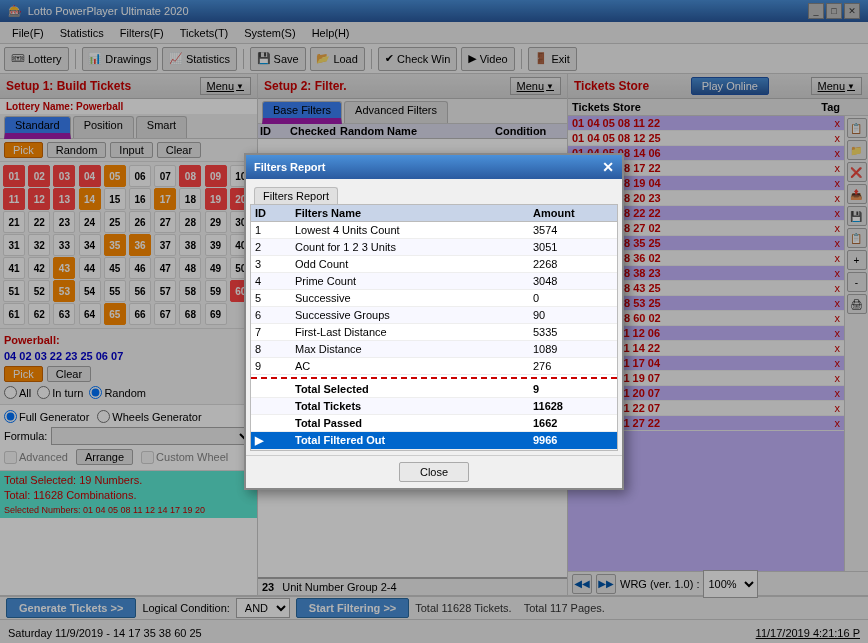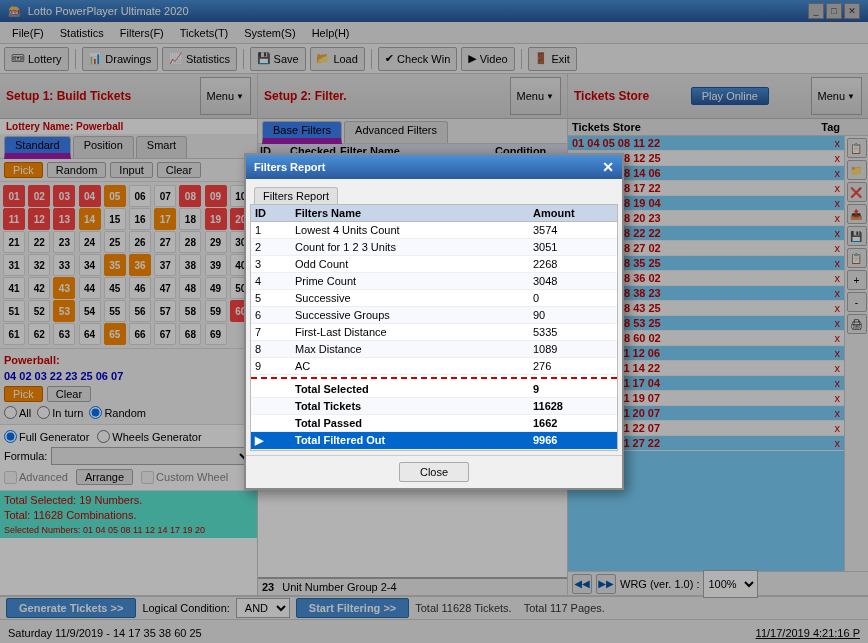--- a/index.html
+++ b/index.html
@@ -69,21 +69,21 @@
     
     .middle-panel { width: 310px; border-right: 1px solid #ccc; display: flex; flex-direction: column; background: #fff; }
     .filter-header { background: linear-gradient(to bottom, #e8e8e8, #d8d8d8); padding: 3px 6px; border-bottom: 1px solid #bbb; display: flex; align-items: center; justify-content: space-between; }
     .filter-tabs { display: flex; padding: 2px 4px 0; gap: 2px; background: #f0f0f0; border-bottom: 1px solid #ccc; }
     
     .filter-table { flex: 1; overflow: hidden; }
     .filter-table-header { display: grid; grid-template-columns: 40px 1fr 80px; background: #dde; border-bottom: 1px solid #bbb; padding: 1px 2px; font-weight: bold; font-size: 10px; }
     .filter-scroll { height: 360px; overflow-y: auto; }
     
     
-    .right-panel { flex: 1; display: flex; flex-direction: column; background: #7dd3fc; }
+    .right-panel { flex: 1; display: flex; flex-direction: column; background: #c4b5fd; }
     .tickets-header { background: linear-gradient(to bottom, #e8e8e8, #d8d8d8); padding: 3px 6px; border-bottom: 1px solid #bbb; display: flex; align-items: center; justify-content: space-between; }
     .tickets-list { flex: 1; overflow-y: auto; font-size: 10px; }
     .ticket-row { display: flex; justify-content: space-between; align-items: center; padding: 1px 4px; border-bottom: 1px solid #eee; }
     .ticket-row:nth-child(even) { background: #f8f8f8; }
     .ticket-nums { color: #cc0000; font-weight: bold; }
     .ticket-x { color: #cc0000; cursor: pointer; }
     
     
     .right-sidebar { width: 24px; border-left: 1px solid #ccc; display: flex; flex-direction: column; align-items: center; padding: 2px; gap: 2px; background: #f0f0f0; }
     .sidebar-btn { width: 20px; height: 20px; background: #e8e8e8; border: 1px solid #aaa; cursor: pointer; display: flex; align-items: center; justify-content: center; font-size: 10px; border-radius: 2px; }
@@ -116,21 +116,21 @@
     .modal-content { border: 1px solid #bbb; background: white; }
     .modal-table-header { display: grid; grid-template-columns: 40px 1fr 80px; background: #c8d4e8; padding: 2px 4px; font-weight: bold; font-size: 11px; border-bottom: 1px solid #bbb; }
     .modal-row { display: grid; grid-template-columns: 40px 1fr 80px; padding: 2px 4px; font-size: 11px; border-bottom: 1px solid #eee; }
     .modal-row:nth-child(even) { background: #f8f8ff; }
     .modal-divider { border: none; border-top: 2px dashed #cc0000; margin: 2px 0; }
     .modal-row.total { font-weight: bold; }
     .modal-row.filtered { background: #0066cc; color: white; font-weight: bold; }
     .modal-footer { padding: 6px; display: flex; justify-content: center; border-top: 1px solid #ccc; }
     .close-btn { padding: 3px 20px; background: #e8e8e8; border: 1px solid #aaa; cursor: pointer; font-size: 11px; border-radius: 2px; }
     
-    .menu-btn { background: linear-gradient(to bottom, #f0f0f0, #d8d8d8); border: 1px solid #aaa; padding: 12px 6px; cursor: pointer; font-size: 11px; display: flex; align-items: center; gap: 2px; }
+    .menu-btn { background: linear-gradient(to bottom, #f0f0f0, #d8d8d8); border: 1px solid #aaa; padding: 2px 6px; cursor: pointer; font-size: 11px; display: flex; align-items: center; gap: 2px; text-decoration: underline; }
     .menu-btn:after { content: '▼'; font-size: 8px; }
     
     .play-online-btn { background: linear-gradient(to bottom, #4a90d9, #2a5a9f); color: white; border: 1px solid #2255aa; padding: 2px 10px; cursor: pointer; font-size: 11px; border-radius: 2px; }
     
     .right-panel-content { display: flex; flex: 1; overflow: hidden; }
   </style>
 </head>
 <body>
 
 <div class="title-bar">
@@ -323,21 +323,21 @@
       <button class="menu-btn">Menu</button>
     </div>
     <div class="filter-tabs">
       <div class="tab active">Base Filters</div>
       <div class="tab">Advanced Filters</div>
     </div>
     <div class="filter-table">
       <div class="filter-table-header" style="grid-template-columns:30px 50px 1fr 70px;">
         <span>ID</span>
         <span>Checked</span>
-        <span>Filter Name</span>
+        <span>Random Name</span>
         <span>Condition</span>
       </div>
       <div class="filter-scroll" style="height:300px;overflow-y:auto;background:white;"></div>
     </div>
     <div style="border-top:2px solid #aaa;padding:2px 4px;font-size:10px;display:flex;align-items:center;gap:8px;background:#f0f0f0;">
       <span style="font-weight:bold;">23</span>
       <span>Unit Number Group  2-4</span>
     </div>
   </div>
 

